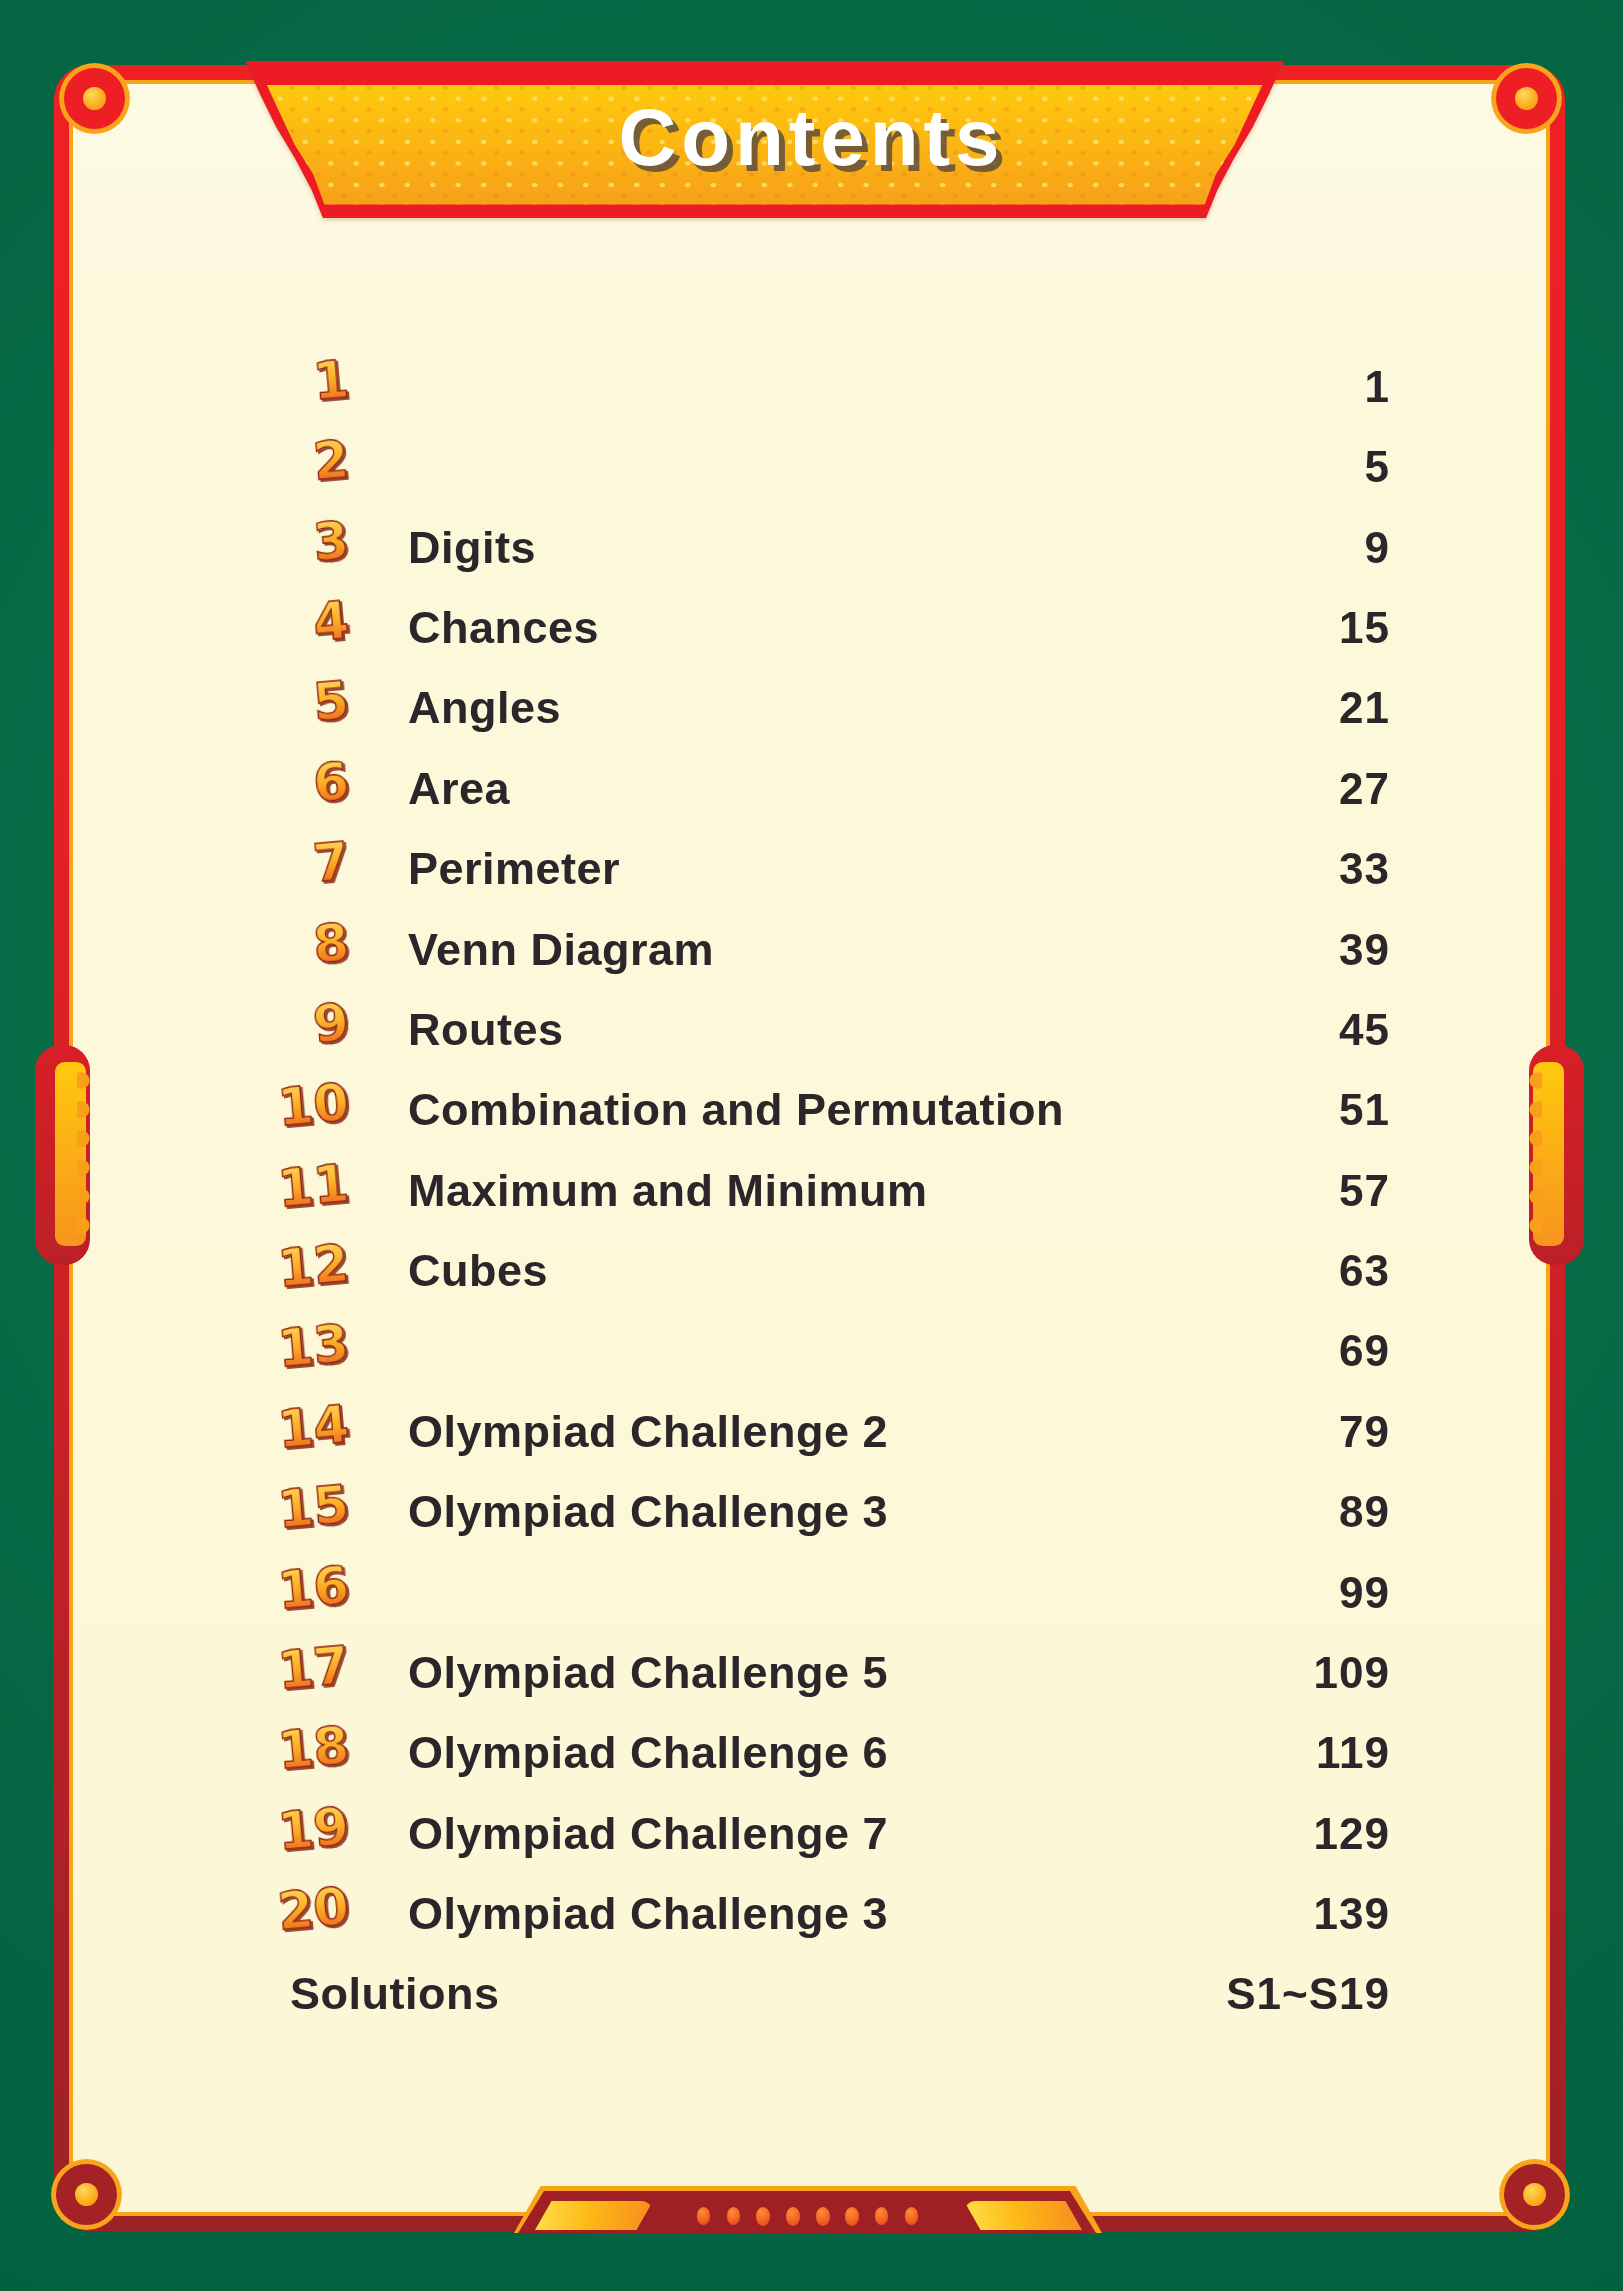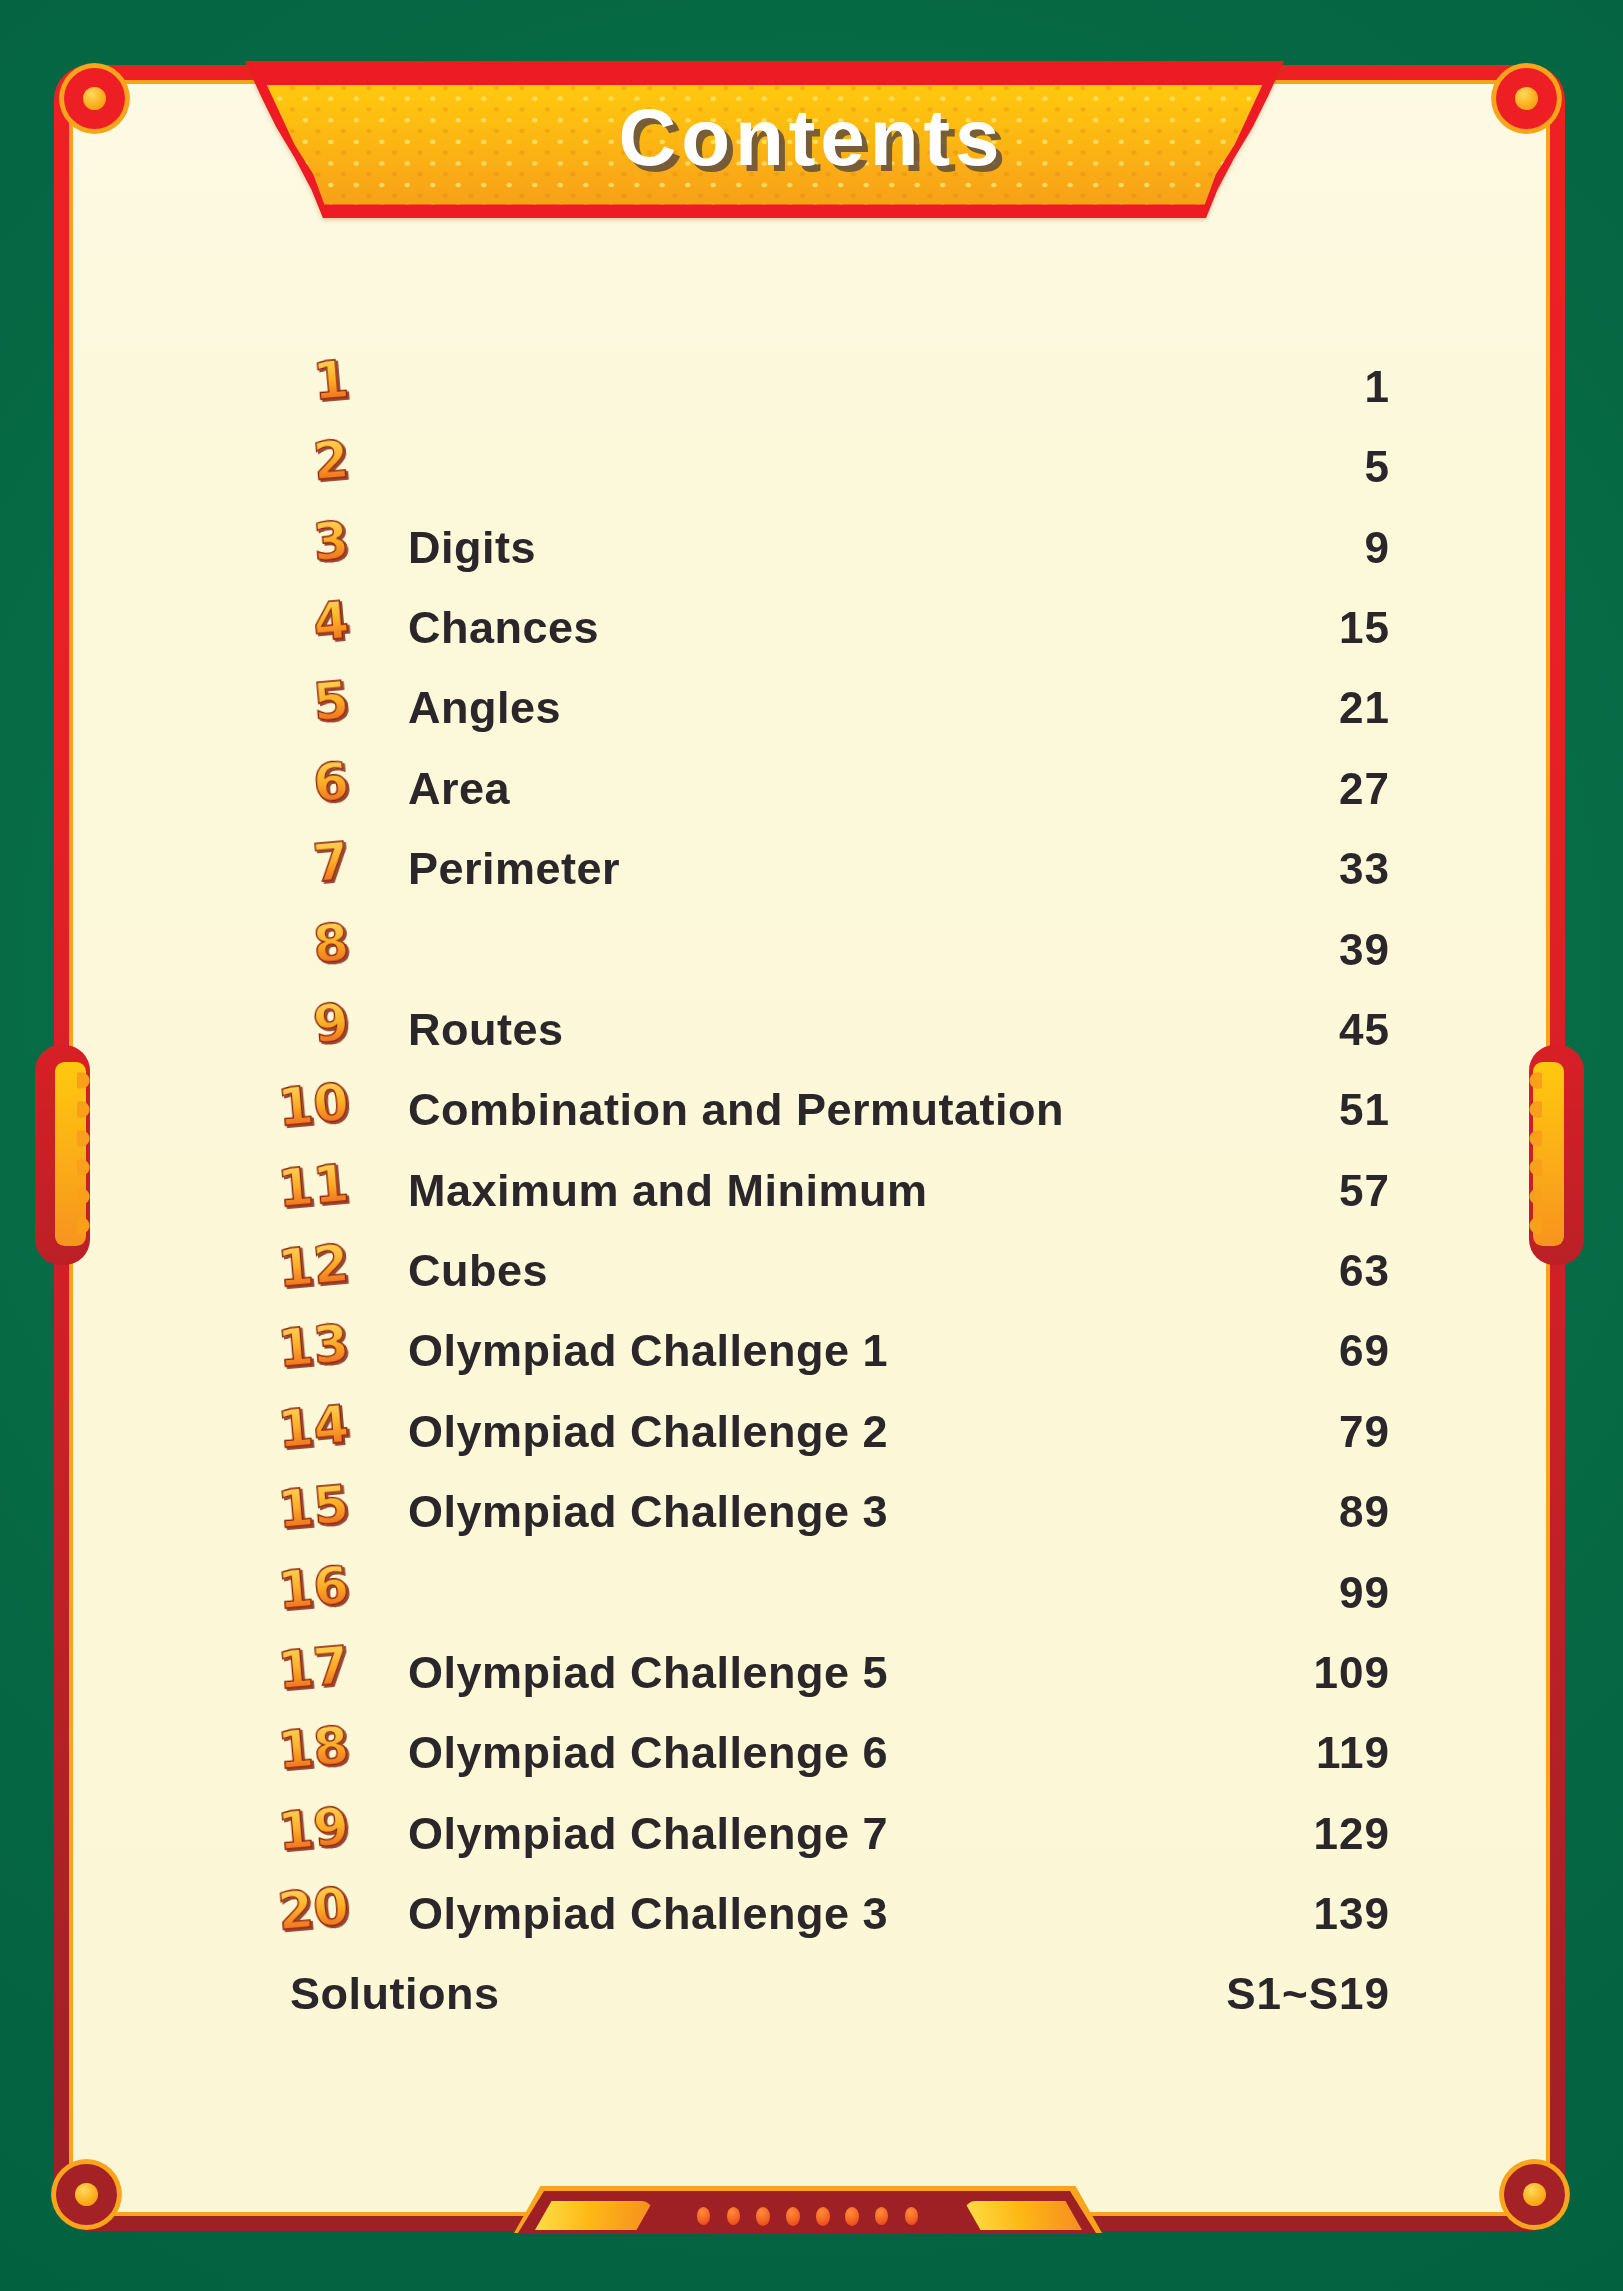--- a/index.html
+++ b/index.html
@@ -151,20 +151,21 @@
         <span class="ttl">Area</span>
         <span class="pg">27</span>
       </div>
       <div class="row" style="top: 482px;">
         <span class="num">7</span>
         <span class="ttl">Perimeter</span>
         <span class="pg">33</span>
       </div>
       <div class="row" style="top: 563px;">
         <span class="num">8</span>
+        <span class="ttl">Venn Diagram</span>
         <span class="pg">39</span>
       </div>
       <div class="row" style="top: 643px;">
         <span class="num">9</span>
         <span class="ttl">Routes</span>
         <span class="pg">45</span>
       </div>
       <div class="row" style="top: 723px;">
         <span class="num">10</span>
         <span class="ttl">Combination and Permutation</span>
@@ -175,21 +176,20 @@
         <span class="ttl">Maximum and Minimum</span>
         <span class="pg">57</span>
       </div>
       <div class="row" style="top: 884px;">
         <span class="num">12</span>
         <span class="ttl">Cubes</span>
         <span class="pg">63</span>
       </div>
       <div class="row" style="top: 964px;">
         <span class="num">13</span>
-        <span class="ttl">Olympiad Challenge 1</span>
         <span class="pg">69</span>
       </div>
       <div class="row" style="top: 1045px;">
         <span class="num">14</span>
         <span class="ttl">Olympiad Challenge 2</span>
         <span class="pg">79</span>
       </div>
       <div class="row" style="top: 1125px;">
         <span class="num">15</span>
         <span class="ttl">Olympiad Challenge 3</span>

